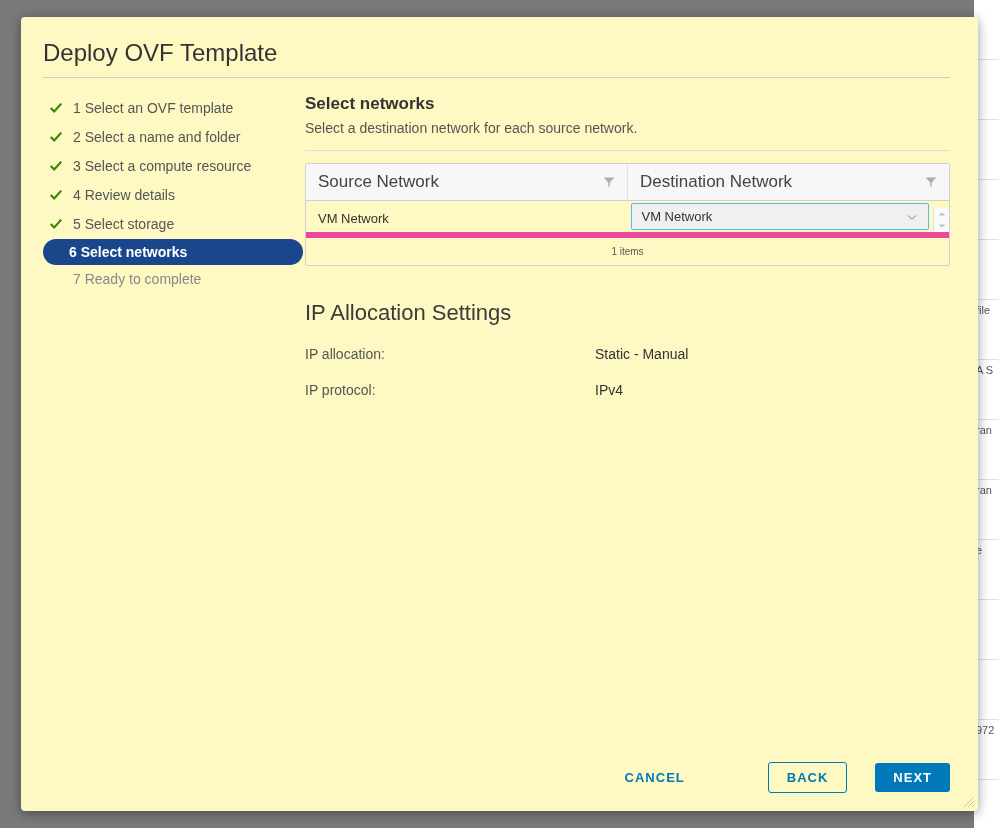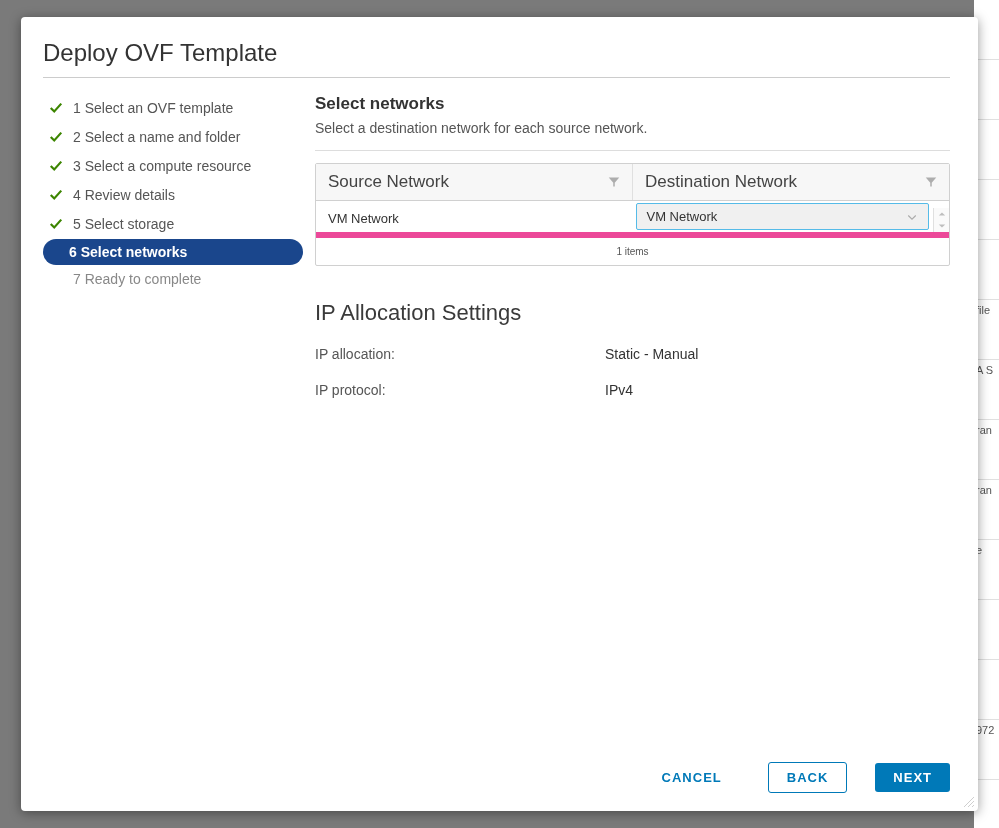--- a/index.html
+++ b/index.html
@@ -14,39 +14,39 @@
       height: 828px;
       position: relative;
       overflow: hidden;
     }
     .modal {
       position: absolute;
       top: 17px;
       left: 21px;
       right: 21px;
       bottom: 17px;
-      background: #ffffff;
+      background: #fef9c3;
       border-radius: 4px;
       box-shadow: 0 2px 12px rgba(0,0,0,0.4);
       display: flex;
       flex-direction: column;
       padding: 22px 28px 18px 22px;
     }
     .modal-title {
       font-size: 24px;
       font-weight: 300;
       color: #333;
       padding-bottom: 10px;
       border-bottom: 1px solid #ccc;
       margin-bottom: 16px;
     }
     .modal-body {
       display: flex;
       flex: 1;
-      gap: 12px;
+      gap: 2px;
       overflow: hidden;
     }
     
     .steps {
       width: 260px;
       flex-shrink: 0;
     }
     .step {
       display: flex;
       align-items: center;
@@ -231,20 +231,21 @@
       cursor: pointer;
       border: none;
       background: none;
     }
     .btn-cancel {
       color: #0079b8;
     }
     .btn-back {
       color: #0079b8;
       border: 1px solid #0079b8;
+      margin-left: 37px;
     }
     .btn-next {
       background: #0079b8;
       color: #fff;
     }
     .resize-handle {
       position: absolute;
       bottom: 3px;
       right: 3px;
       width: 12px;

